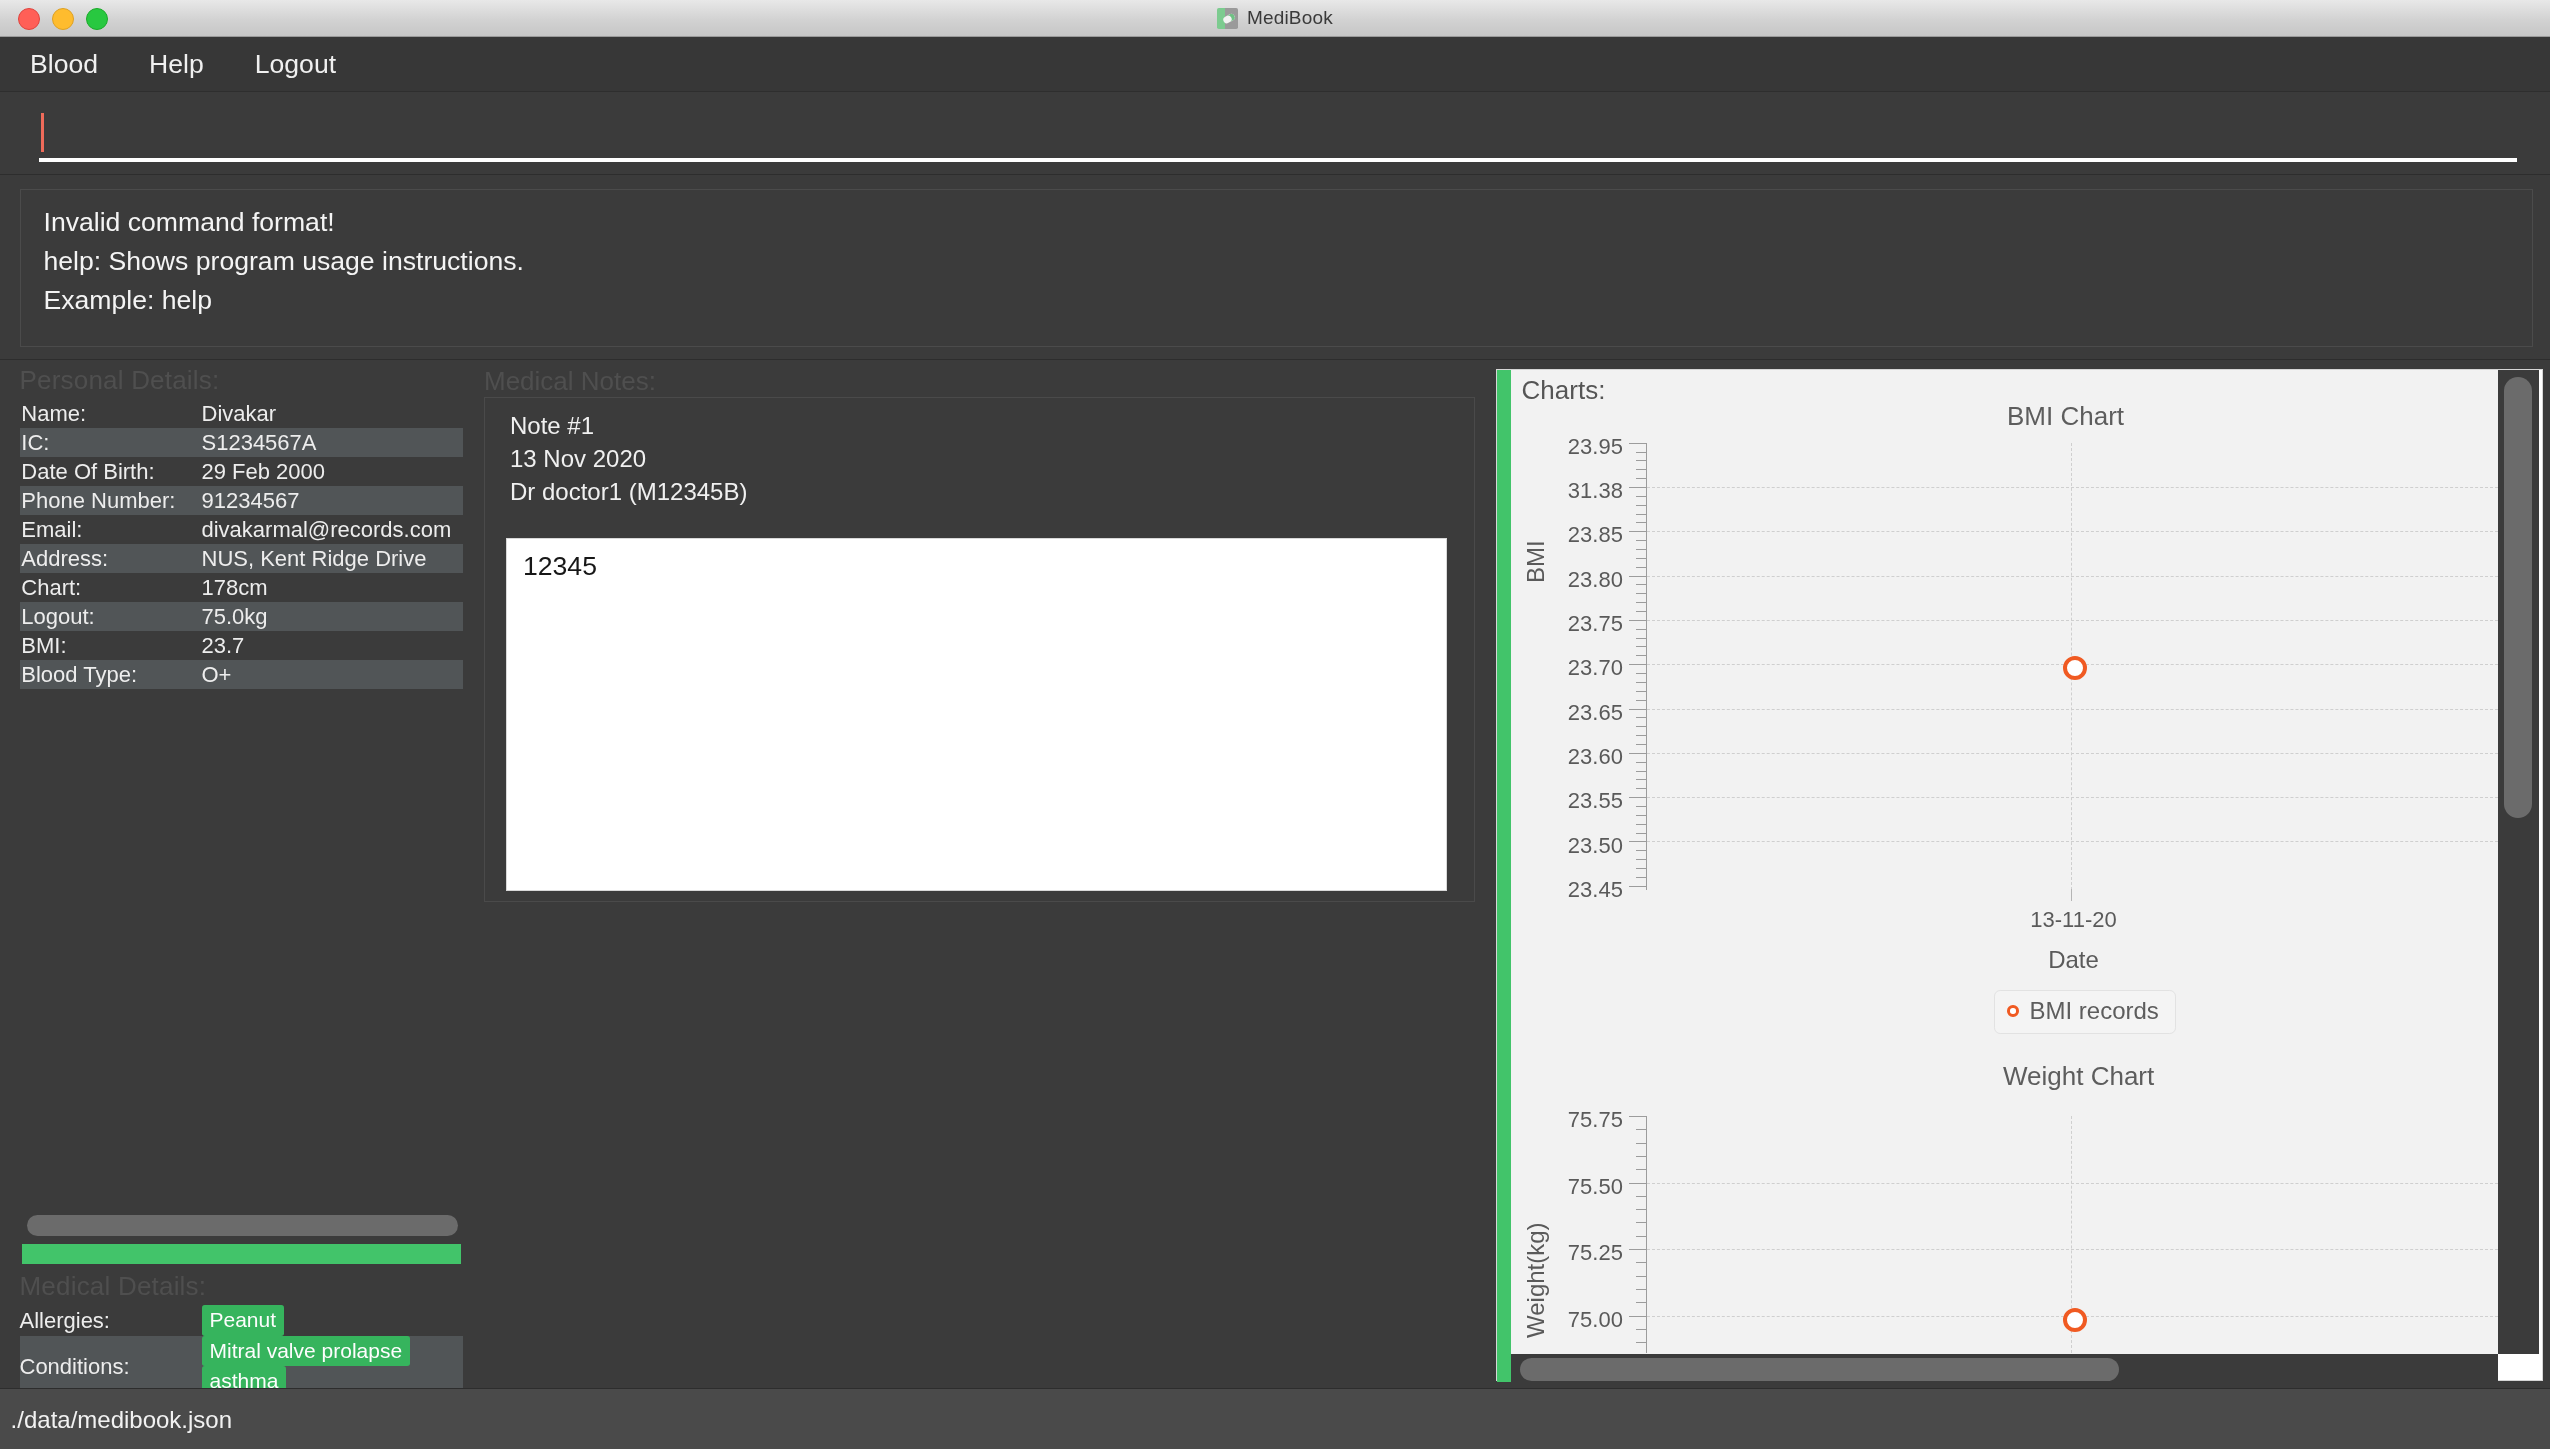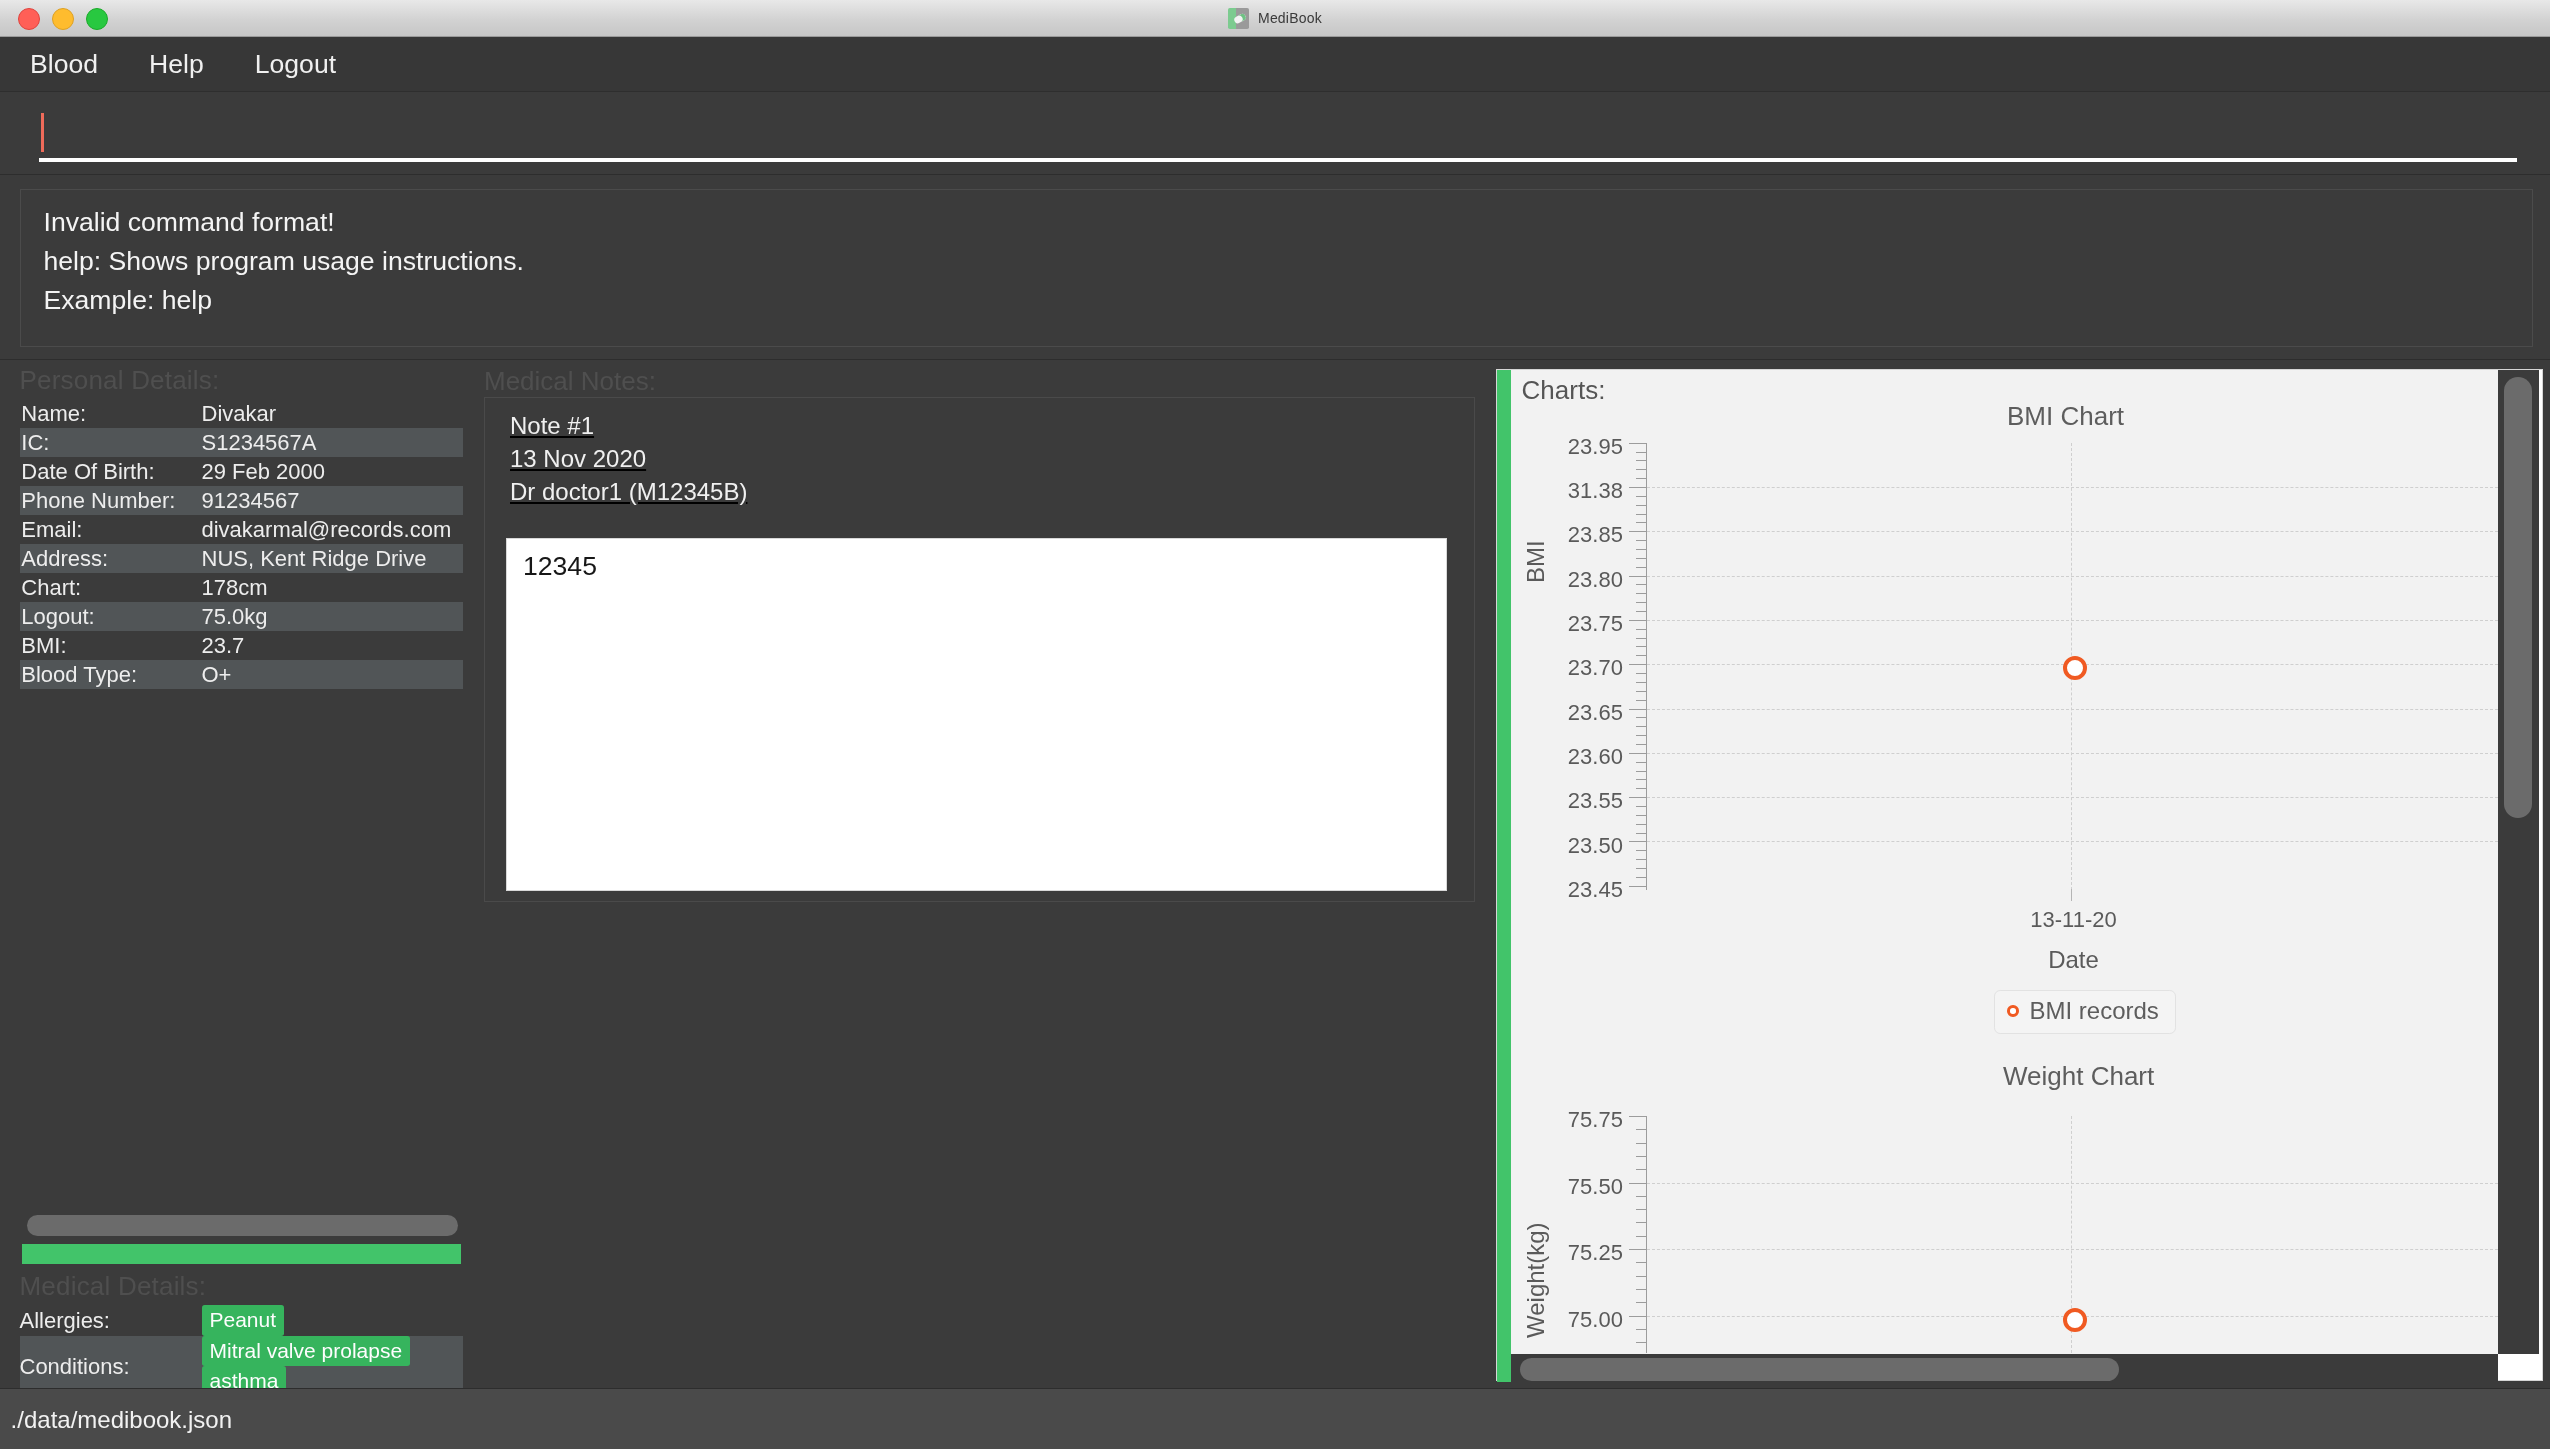--- a/index.html
+++ b/index.html
@@ -23,21 +23,21 @@
   .tl.yellow { background: #febc2e; border: 0.9px solid #dea123; }
   .tl.green { background: #28c840; border: 0.9px solid #1aab29; }
   #titlegroup { display: flex; align-items: center; gap: 8.9px; }
   #appicon { width: 21px; height: 21px; position: relative; border-radius: 1.8px;
     background: linear-gradient(to right, #7ccb8f 0%, #7ccb8f 36%, #9a9a9a 36%, #9a9a9a 100%); }
   #appicon::after {
     content: ""; position: absolute; left: 6.2px; top: 7px; width: 12.4px; height: 7px;
     background: #f2f2f2; border-radius: 3.5px; transform: rotate(-28deg);
     box-shadow: inset -3.5px 0 0 #6fc184;
   }
-  #apptitle { font-size: 14px; color: #3a3a3a; letter-spacing: 0.2px; }
+  #apptitle { font-size: 19px; color: #3a3a3a; letter-spacing: 0.2px; }
 
   
   #menubar {
     position: absolute; left: 0; top: 37px; width: 2550px; height: 55px;
     background: #373737; border-bottom: 1.8px solid #2e2e2e;
     display: flex; align-items: center; padding-left: 23px; gap: 37px;
   }
   .menu-item { font-size: 26.6px; color: #f0f0f0; padding: 1.8px 7px; cursor: default; }
 
   
@@ -103,21 +103,21 @@
   .md-row { display: flex; align-items: center; min-height: 31px; }
   .md-row.alt { background: #515557; }
   .md-key { width: 182px; font-size: 22px; color: #ededed; line-height: 31px; white-space: nowrap; }
   .md-vals { flex: 1; }
 
   
   #midcol { position: absolute; left: 463px; top: 0; width: 1026px; height: 1026px; background: #3b3b3b; }
   #notes-title { font-size: 26px; color: #4f4f4f; padding-left: 21px; line-height: 39px; }
   #notecard {
     position: absolute; left: 21px; top: 35px; width: 991px; height: 505px;
-    background: #3b3b3b; border: 1.8px solid #4a4a4a; padding: 10.6px 0 0 25px; text-decoration: underline;
+    background: #3b3b3b; border: 1.8px solid #4a4a4a; padding: 10.6px 0 0 25px;
   }
   .note-meta { font-size: 24px; color: #f0f0f0; line-height: 33px; white-space: nowrap; }
   #notebody {
     position: absolute; left: 21px; top: 140px; width: 941px; height: 353px;
     background: #ffffff; border: 0.9px solid #d8d8d8;
     font-size: 26.6px; color: #171717; padding: 12.4px 0 0 16px;
   }
 
   
   #rightcol { position: absolute; left: 1489px; top: 0; width: 1062px; height: 1026px; background: #3b3b3b; }

